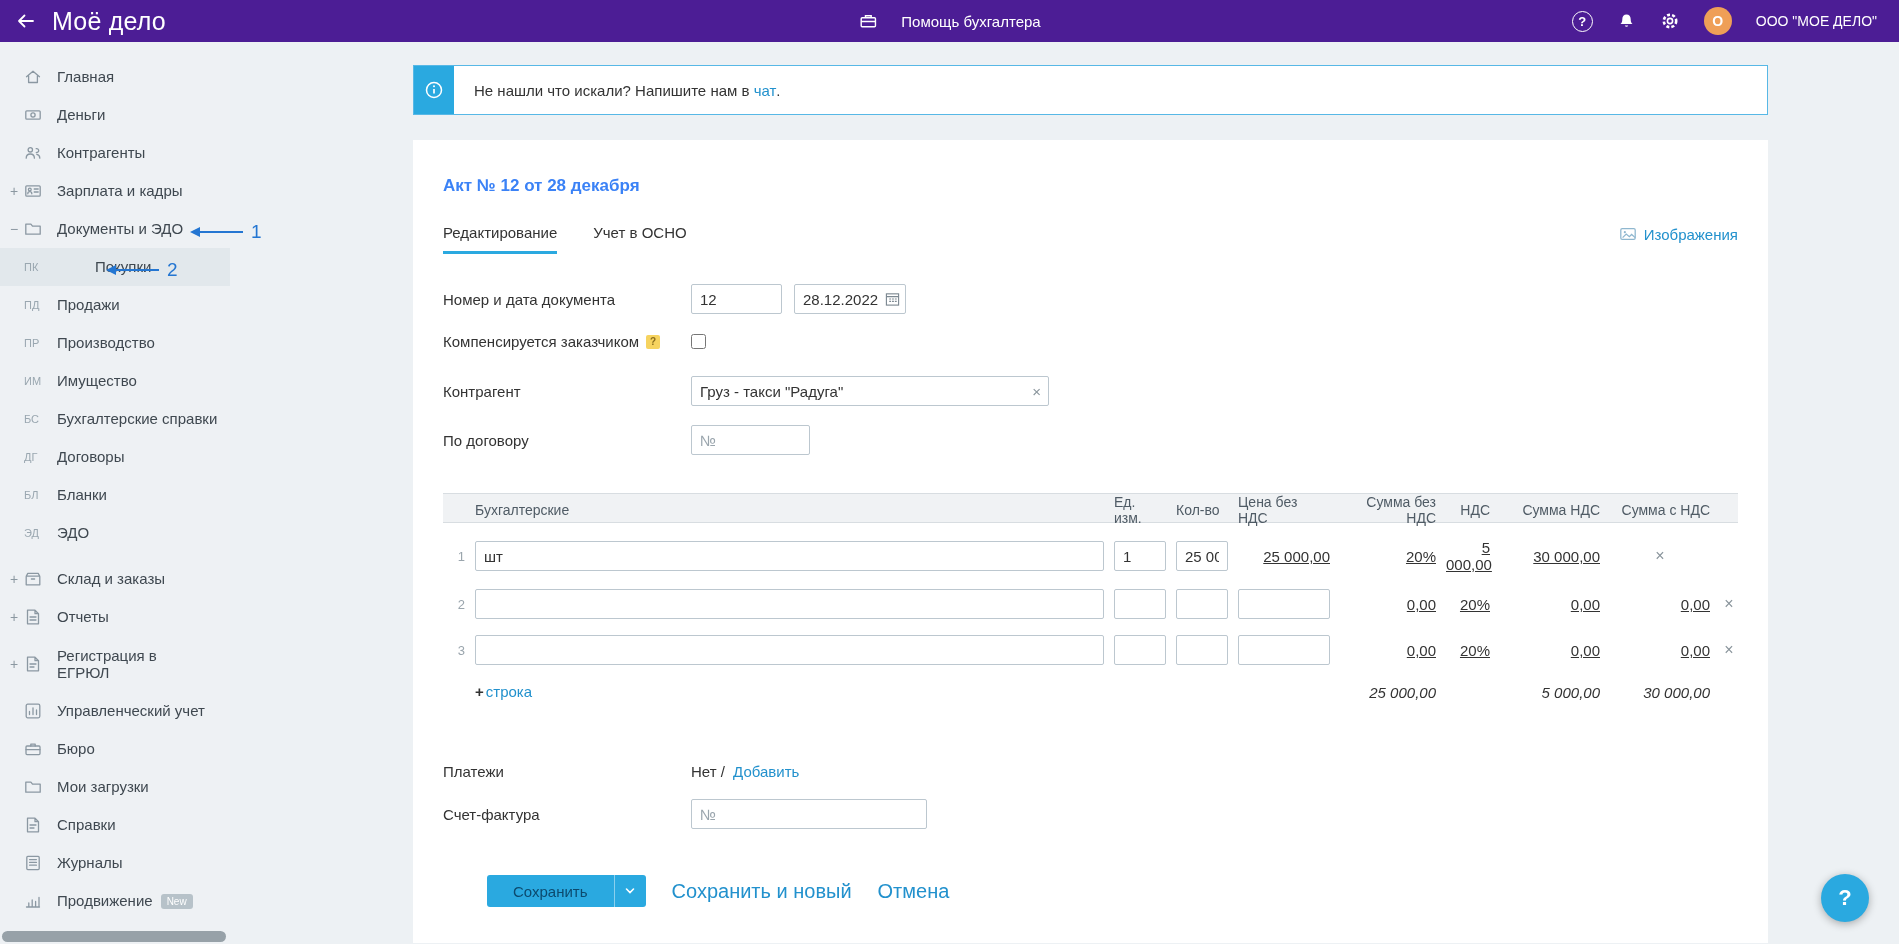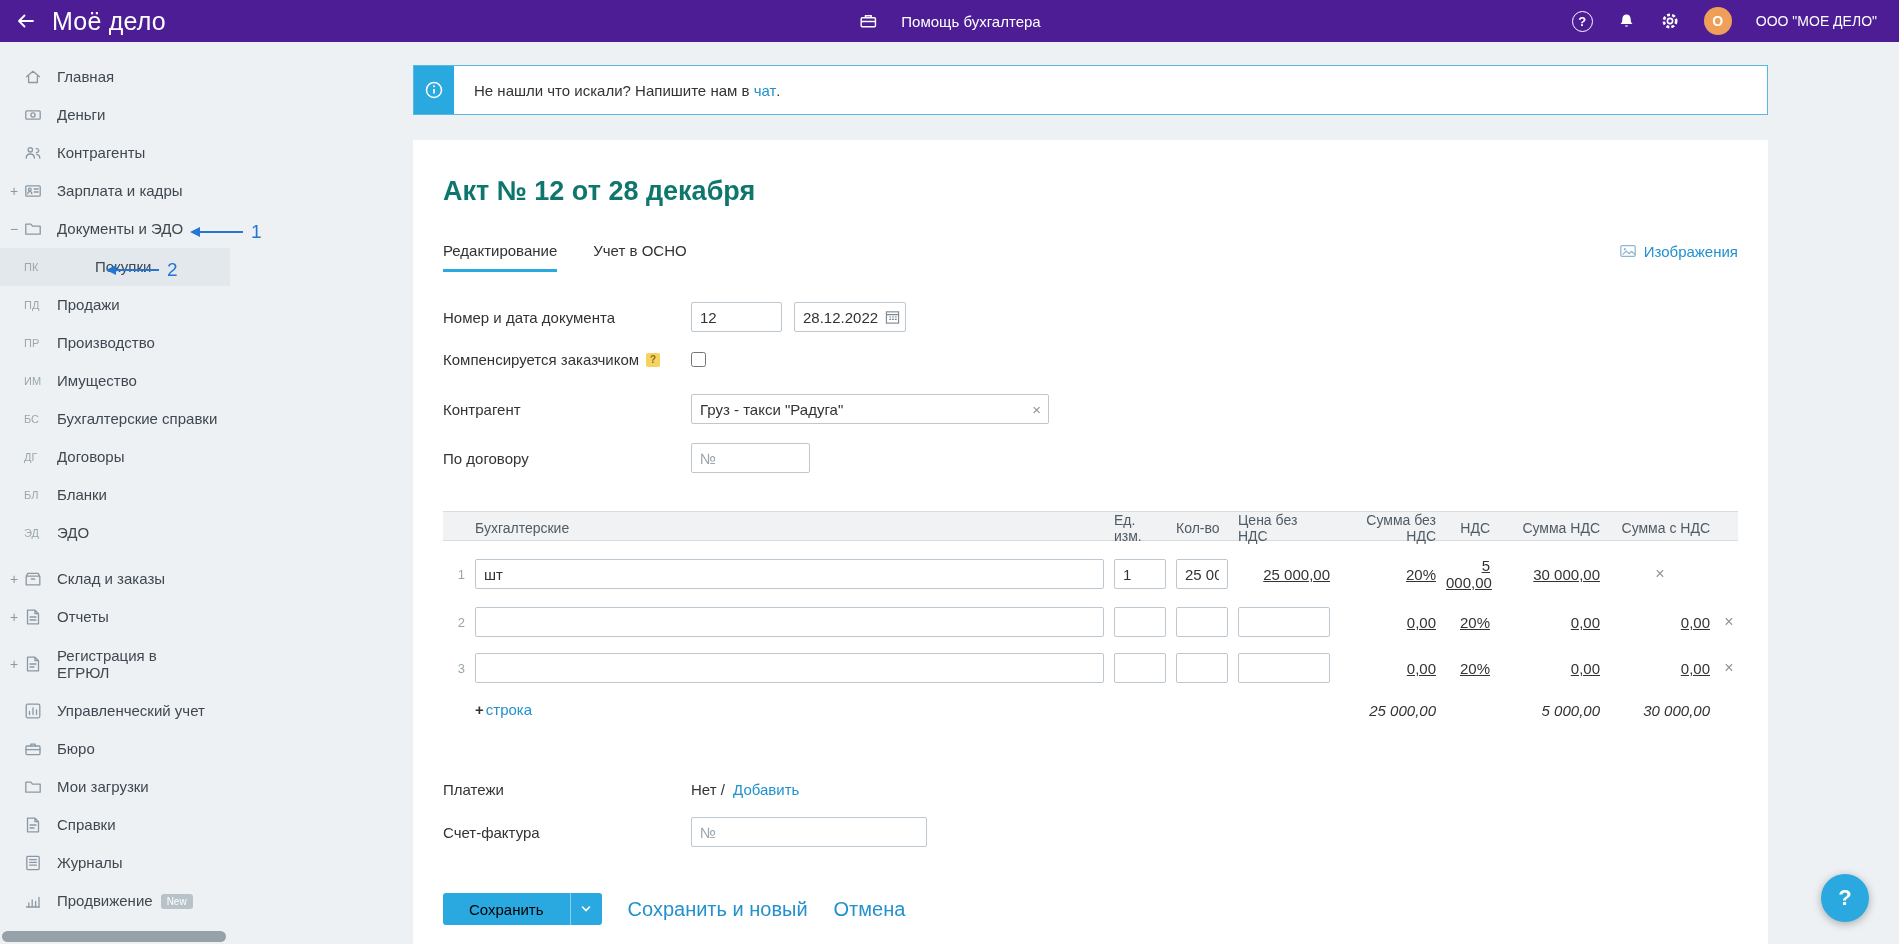--- a/index.html
+++ b/index.html
@@ -41,22 +41,22 @@
 
   
   .main { position:absolute; top:42px; left:230px; right:0; bottom:0; background:#edf1f4; overflow:hidden; }
   .content { margin-left:183px; width:1355px; }
 
   .banner { margin-top:23px; background:#fff; border:1px solid #57b8e6; height:50px; display:flex; align-items:stretch; }
   .banner-ico { width:40px; background:#2aa9e0; display:flex; align-items:center; justify-content:center; flex:none; }
   .banner-text { display:flex; align-items:center; margin-left:20px; font-size:15px; color:#333; }
 
   .card { background:#fff; margin-top:25px; padding:36px 30px 36px 30px; }
-  .doc-title { font-size:27px; font-weight:bold; color:#0f766e; }
-  .tabs { margin-top:35px; display:flex; align-items:flex-start; }
+  .doc-title { font-size:17px; font-weight:bold; color:#3b82f6; }
+  .tabs { margin-top:28px; display:flex; align-items:center; }
   .tab { margin-right:36px; padding-bottom:10px; font-size:15px; color:#333; cursor:pointer; border-bottom:3px solid transparent; }
   .tab.active { border-bottom-color:#2aa9e0; }
   .images-link { margin-left:auto; display:flex; align-items:center; gap:7px; font-size:15px; padding-bottom:10px; }
 
   .form { margin-top:30px; }
   .f-row { display:flex; align-items:center; margin-bottom:19px; }
   .f-label { width:248px; font-size:15px; color:#333; flex:none; display:flex; align-items:center; gap:7px; }
   .inp { border:1px solid #bcc7cf; border-radius:2px; height:30px; font-size:15px; padding:0 8px; color:#333; outline:none; font-family:"Liberation Sans", sans-serif; background:#fff; }
   .inp::placeholder { color:#9aa5ad; }
   .inp-wrap { position:relative; display:inline-flex; }
@@ -79,21 +79,21 @@
   .t-footer { margin-top:18px; }
   .total { font-style:italic; }
   .add-row { font-size:15px; }
   .add-plus { color:#333; font-weight:bold; margin-right:2px; }
 
   .lower { margin-top:62px; }
   .payments-val { font-size:15px; color:#333;text-align:center; }
   .payments-val .link { margin-left:4px; }
 
   .actions { margin-top:46px; display:flex; align-items:center; }
-  .btn-save { display:inline-flex; height:32px; background:#2aa9e0; border-radius:3px; color:#000000; font-size:15px; align-items:center; cursor:pointer; overflow:hidden; }
+  .btn-save { display:inline-flex; height:32px; background:#2aa9e0; border-radius:3px; color:#0c4a6e; font-size:15px; align-items:center; cursor:pointer; overflow:hidden;margin-left:44px; }
   .btn-main { padding:0 26px; display:flex; align-items:center; height:100%; }
   .btn-caret { width:32px; height:100%; border-left:1px solid rgba(255,255,255,.45); display:flex; align-items:center; justify-content:center; }
   .actions .link { font-size:20px; margin-left:26px; }
 
   .fab { position:absolute; right:30px; bottom:22px; width:48px; height:48px; border-radius:50%; background:#2aa9e0; color:#fff; font-size:22px; font-weight:bold; display:flex; align-items:center; justify-content:center; box-shadow:0 2px 8px rgba(0,0,0,.3); cursor:pointer; z-index:30; }
 </style>
 </head>
 <body>
 
 <div class="topbar">

